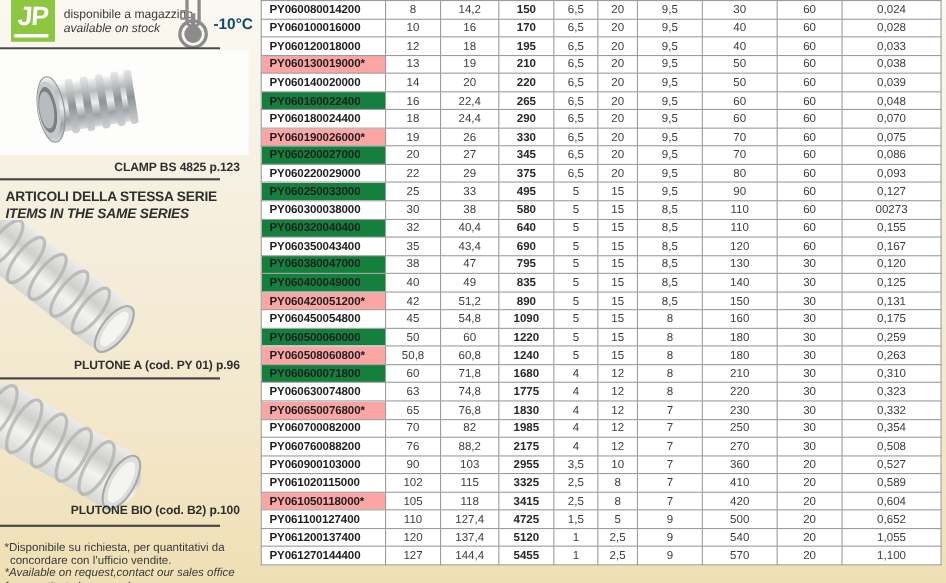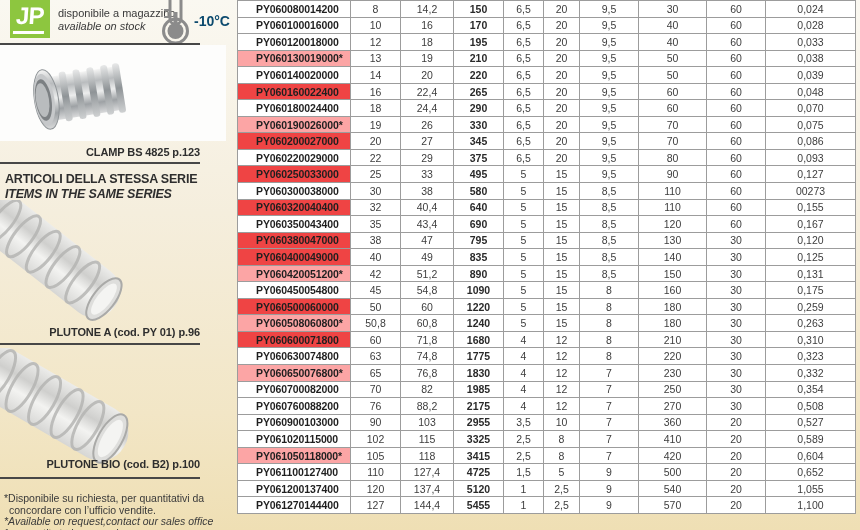--- a/index.html
+++ b/index.html
@@ -22,21 +22,21 @@
   }
   .stock-note { position:absolute; left:58px; top:7px; font-size:11px; line-height:13px; color:#3a3a3a; }
   .stock-note .en { font-style:italic; }
   .thermo { position:absolute; left:158px; top:-12px; }
   .temp-label { position:absolute; left:194px; top:13px; font-size:14px; font-weight:bold; color:#0c4a6e; }
   .divider { position:absolute; left:0; width:200px; height:0; border-top:2px solid #474747; }
   .d1 { top:43px; } .d2 { top:162px; } .d3 { top:343px; } .d4 { top:477px; }
   .photo-bg { position:absolute; left:0; top:45px; width:226px; height:96px; background:#fdfdfc; }
   .clamp-img { position:absolute; left:16px; top:50px; }
   .caption {
-    position:absolute; left:0; width:200px; text-align:right;
+    position:absolute; left:0; width:218px; text-align:right;
     font-size:11px; font-weight:bold; color:#2e2e2e; letter-spacing:-0.1px;
   }
   .cap-clamp { top:146px; }
   .cap-a { top:326px; }
   .cap-bio { top:458px; }
   .series-head { position:absolute; left:5px; top:172px; font-size:12.5px; font-weight:bold; color:#2e2e2e; line-height:15px; letter-spacing:-0.2px; }
   .series-head .en { font-style:italic; }
   .hose-a { position:absolute; left:-6px; top:200px; }
   .hose-bio { position:absolute; left:-6px; top:348px; }
   .footnote { position:absolute; left:4px; top:493px; font-size:10.5px; line-height:11.6px; color:#3a3a3a; width:226px; }
@@ -49,25 +49,25 @@
     border-collapse:collapse; table-layout:fixed; width:618px;
     background:#fff;
   }
   table.spec td {
     border:1px solid #9c9c9c;
     height:16.56px; padding:0;
     font-size:10.5px; text-align:center; color:#3d3d3d;
     white-space:nowrap; overflow:hidden;
   }
   table.spec td.code {
-    text-align:left; padding-left:18px;
+    text-align:left; padding-left:7px;
     font-weight:bold; color:#1f1f1f; font-size:10.5px; letter-spacing:-0.1px;
   }
   table.spec td.bold { font-weight:bold; color:#2a2a2a; }
-  td.code.green { background:#ef4444; }
+  td.code.green { background:#15803d; }
   td.code.tan { background:#fca5a5; }
 </style>
 </head>
 <body>
 
 <div class="sidebar">
 
   <div class="logo-box">
     <span class="jp">JP</span>
   </div>

